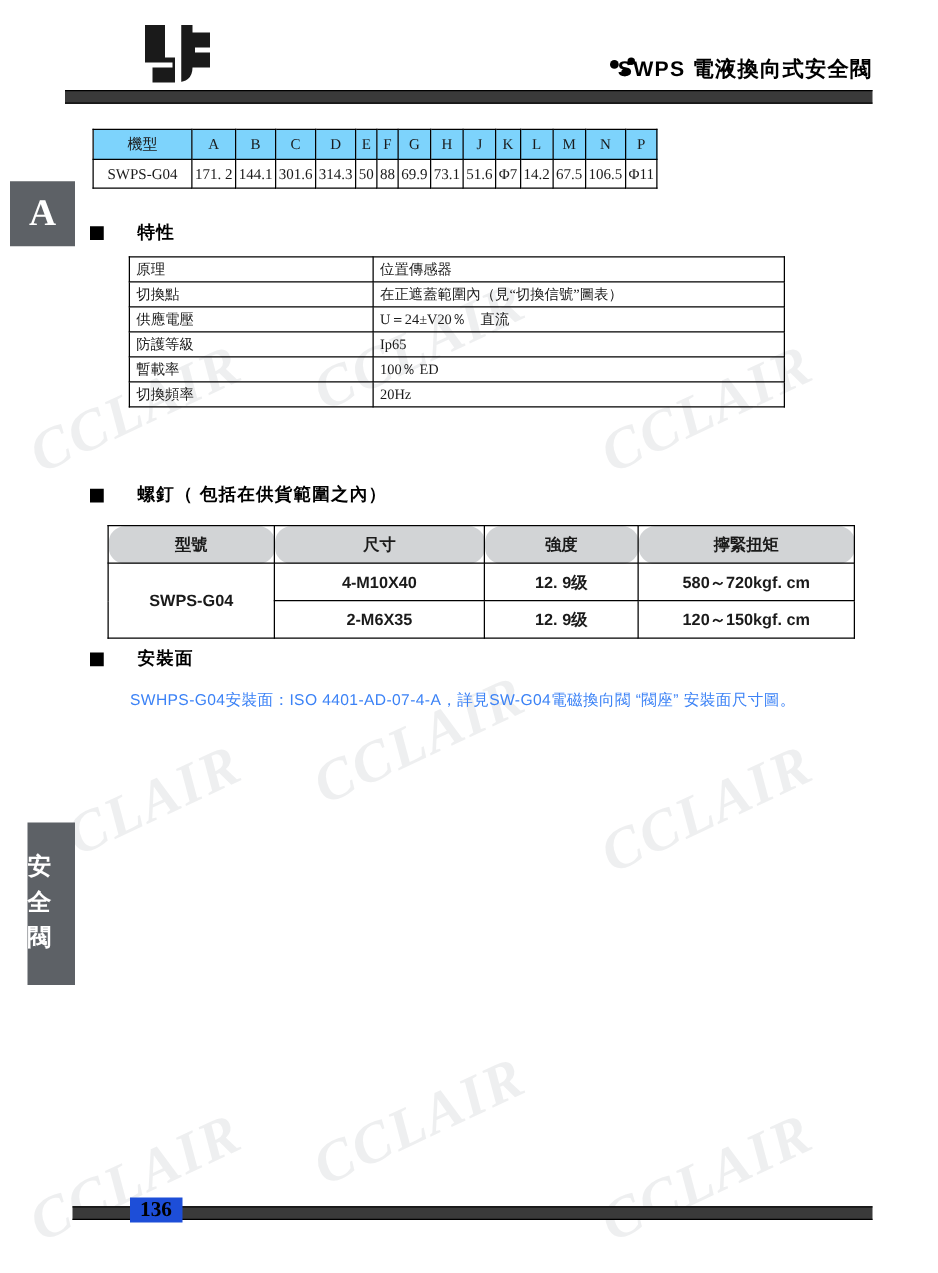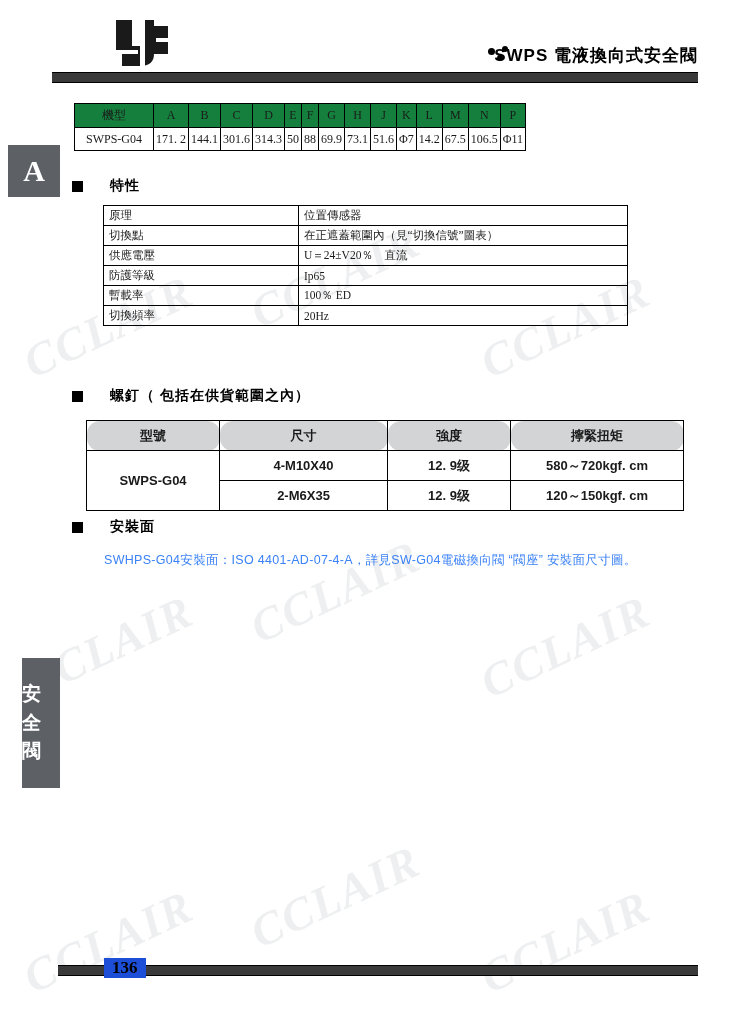--- a/index.html
+++ b/index.html
@@ -126,21 +126,21 @@
     font-size: 12px;
   }
   .dim-table th, .dim-table td {
     border: 1px solid #000;
     text-align: center;
     padding: 3px 2px;
     height: 16px;
     white-space: nowrap;
   }
   .dim-table thead th {
-    background: #15803d;
+    background: #7dd3fc;
     font-weight: normal;
   }
   .dim-table .model-col { width: 74px; }
   .dim-table td.model-cell { padding: 3px 4px; }
 
   
   .sec {
     position: absolute;
     display: flex;
     align-items: center;

